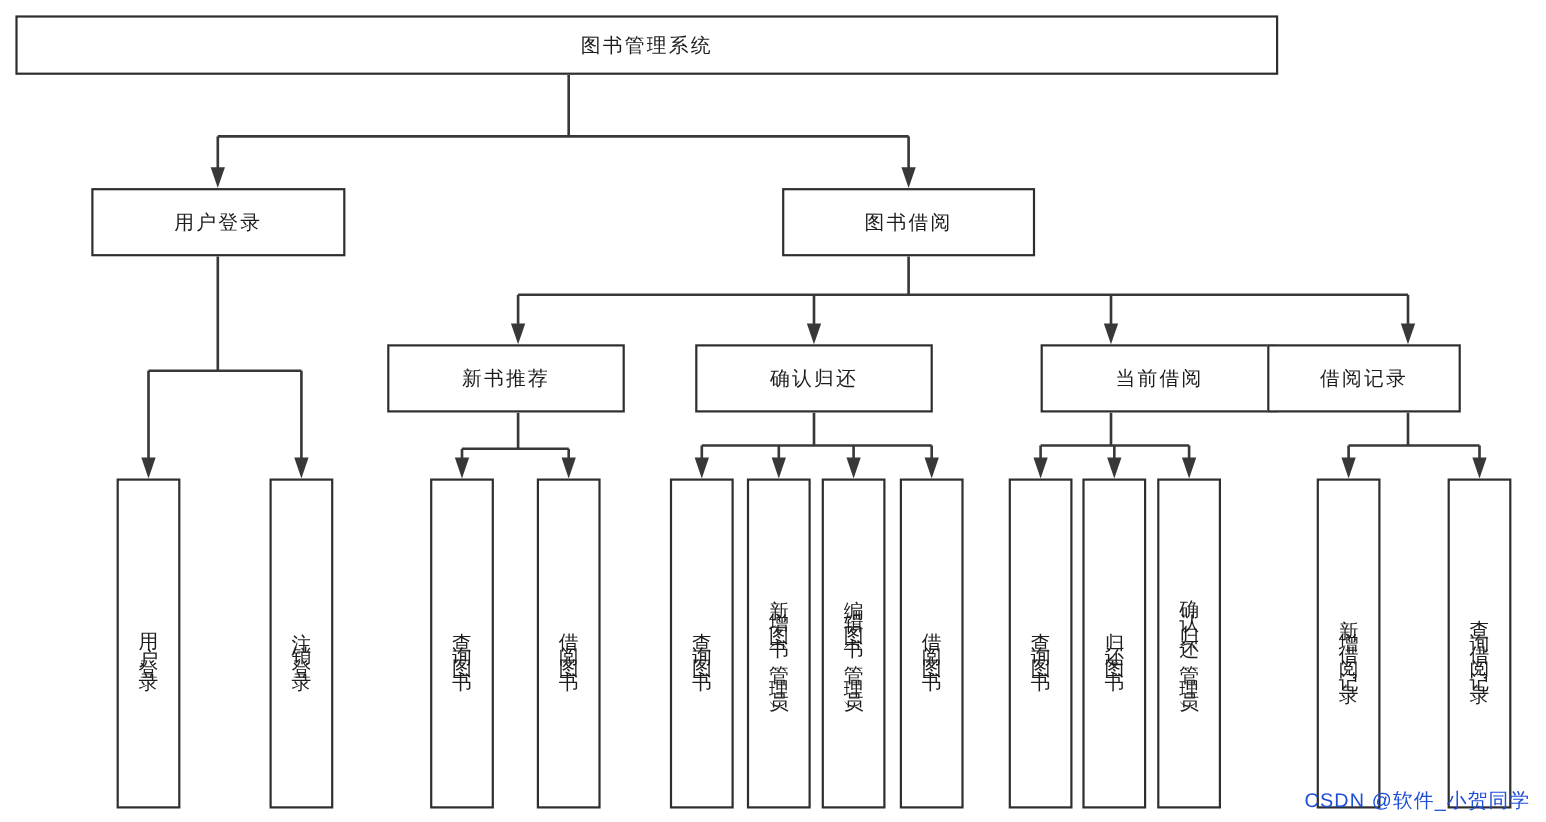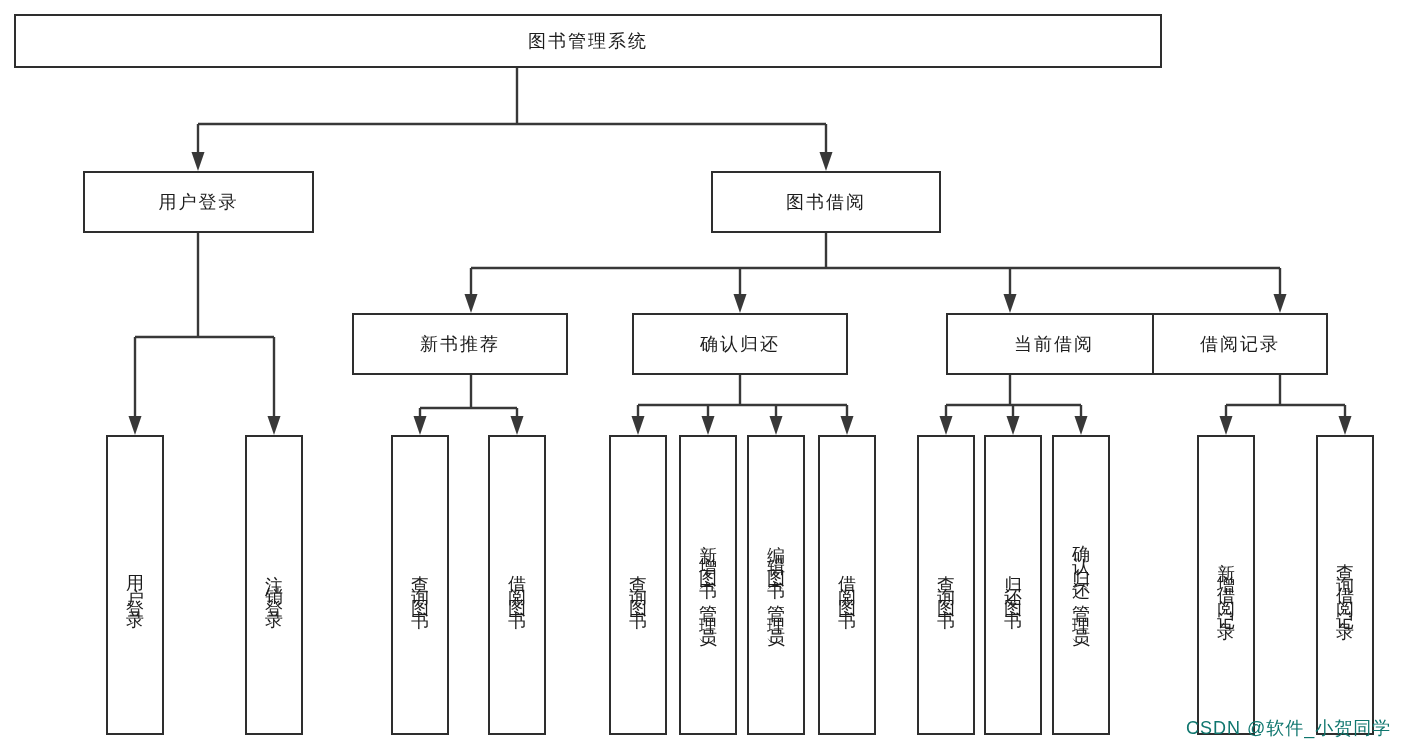--- a/index.html
+++ b/index.html
@@ -50,21 +50,21 @@
   .l20 { left: 609px; }  .l21 { left: 679px; }
   .l22 { left: 747px; }  .l23 { left: 818px; }
   .l30 { left: 917px; }  .l31 { left: 984px; }
   .l32 { left: 1052px; }
   .l40 { left: 1197px; } .l41 { left: 1316px; }
   #watermark {
     position: absolute;
     left: 1186px;
     top: 716px;
     font-size: 18px;
-    color: #0f766e;
+    color: #1d4ed8;
     letter-spacing: 1px;
     white-space: nowrap;
     z-index: 5;
   }
 </style>
 </head>
 <body>
 
 <div id="stage">
 

